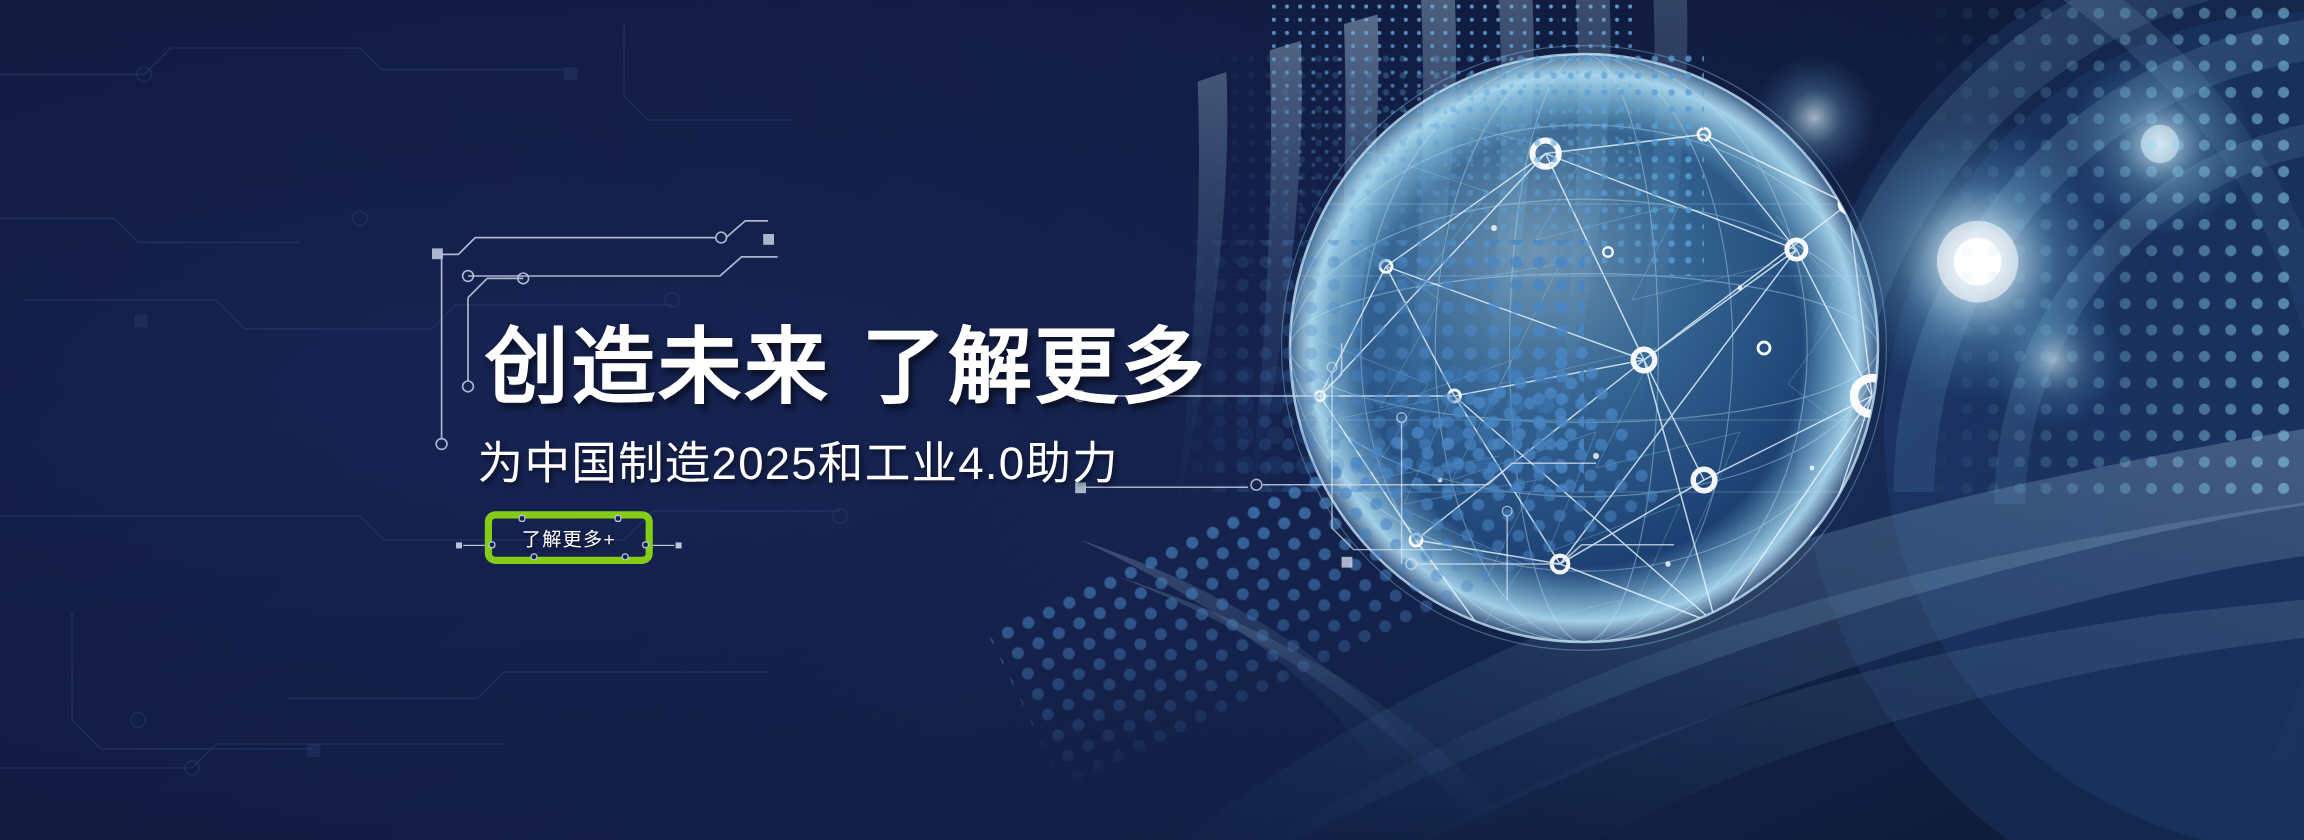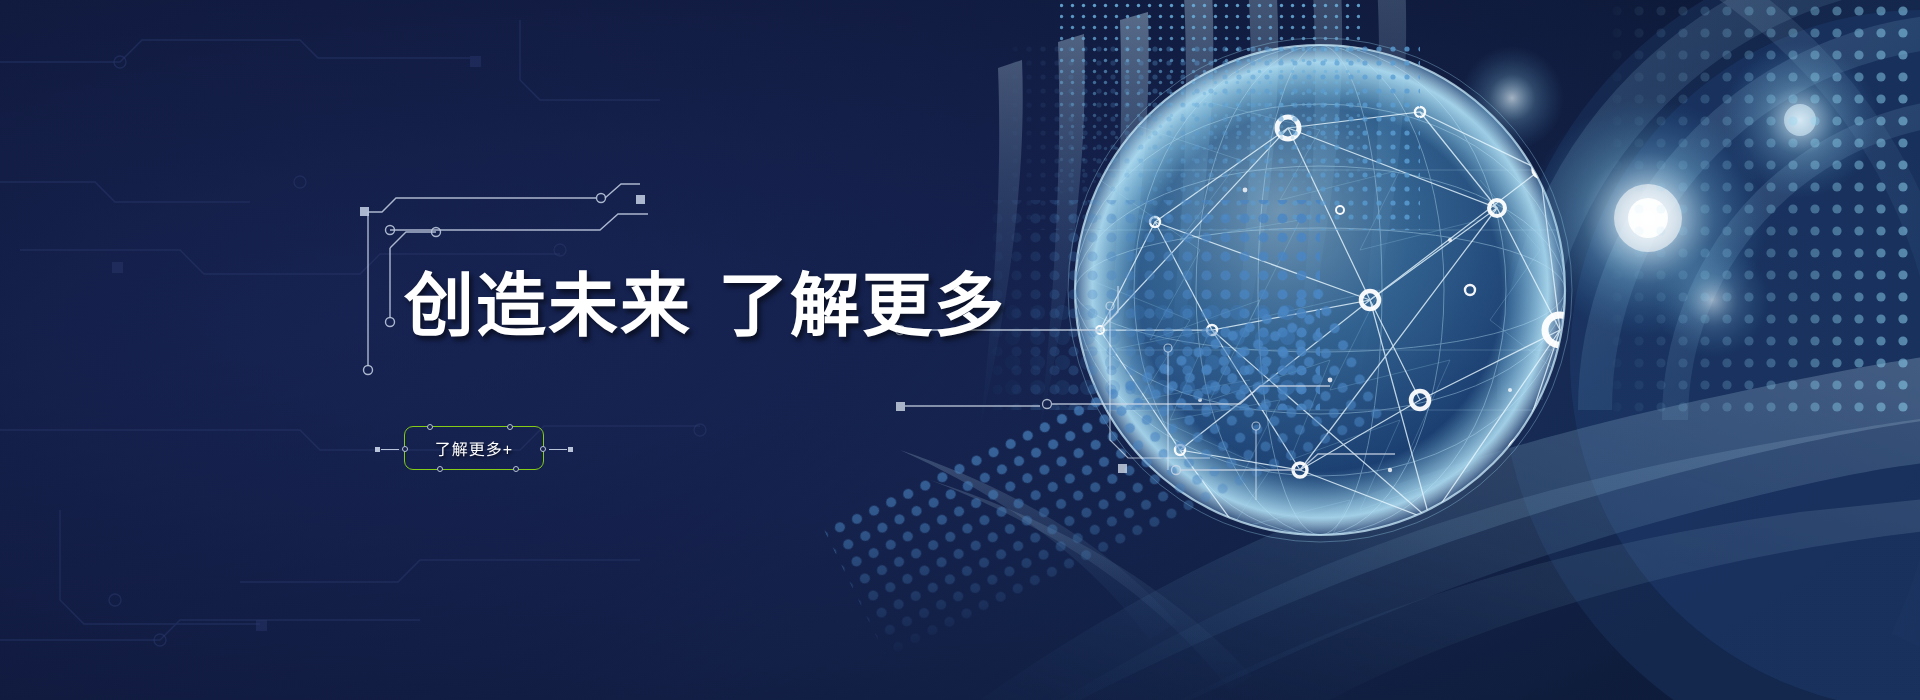--- a/index.html
+++ b/index.html
@@ -47,21 +47,21 @@
     letter-spacing:1px;
     white-space:nowrap;
     text-shadow:2px 3px 4px rgba(0,0,0,.5);
   }
 
   
   #cta{
     position:absolute;
     left:404px;top:426px;
     width:140px;height:44px;
-    border:1px solid #84cc16;
+    border:6px solid #84cc16;
     border-radius:9px;
     background:transparent;
     color:#ffffff;
     font-size:16px;
     letter-spacing:1px;
     cursor:pointer;
     display:flex;align-items:center;justify-content:center;
     text-shadow:1px 2px 3px rgba(0,0,0,.6);
     padding:0;
   }
@@ -443,20 +443,21 @@
       </g>
     </svg>
   </div>
 
   <div id="content">
 
     <h1 id="title">
       <span>创造未来</span><span class="gap"></span><span>了解更多</span>
     </h1>
 
+    <p id="subtitle">为中国制造2025和工业4.0助力</p>
 
     <button id="cta" type="button">
       <span>了解更多+</span>
       <span class="node n-tl"></span>
       <span class="node n-tr"></span>
       <span class="node n-bl"></span>
       <span class="node n-br"></span>
       <span class="node n-l"></span>
       <span class="node n-r"></span>
       <span class="lead lead-l"></span>

